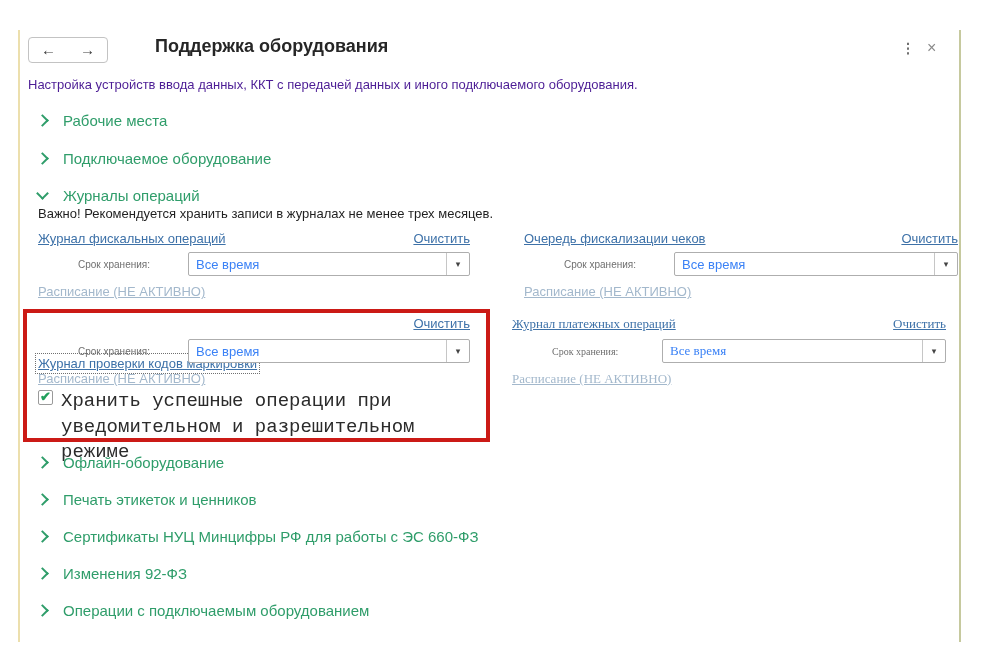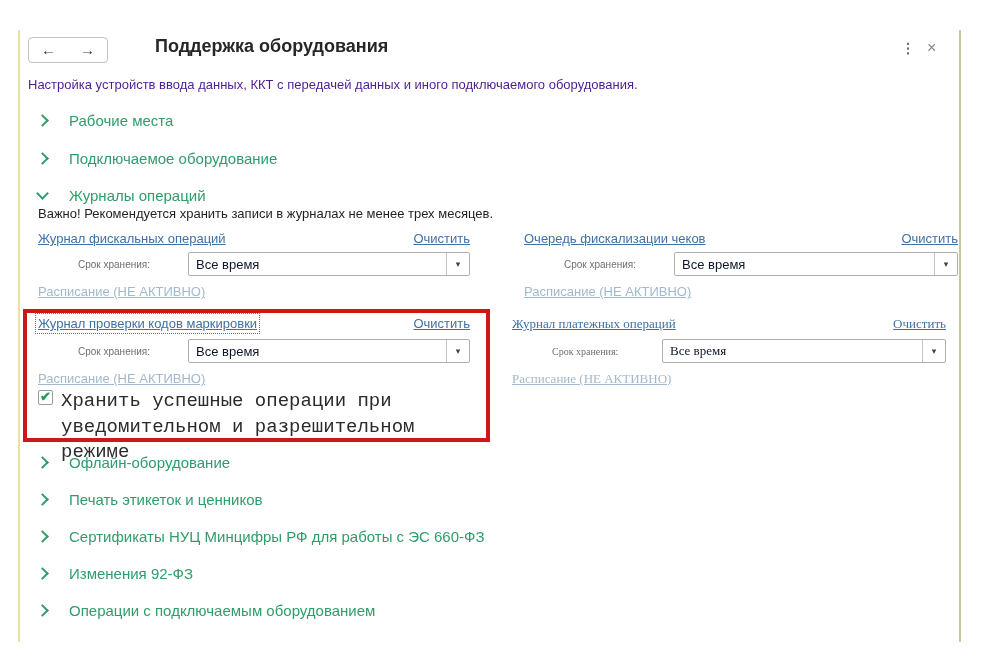--- a/index.html
+++ b/index.html
@@ -17,47 +17,47 @@
   #nav-buttons{left:28px;top:37px;width:80px;height:26px;border:1px solid #c3c3c3;
     border-radius:4px;background:#fff;display:flex;box-sizing:border-box;}
   #nav-buttons button{flex:1;border:0;background:transparent;color:#3b3b3b;
     font-size:15px;font-weight:bold;cursor:pointer;padding:0;line-height:24px;font-family:inherit;}
   #page-title{left:155px;top:36px;font-size:18px;font-weight:bold;color:#262626;}
   #more-icon{left:901px;top:40px;font-size:14px;font-weight:bold;color:#6f6f6f;cursor:pointer;letter-spacing:1px;}
   #close-icon{left:927px;top:39px;font-size:16px;color:#8a8a8a;cursor:pointer;}
   #page-subtitle{left:28px;top:77px;font-size:13px;color:#4c1d95;}
 
   
-  .section{left:38px;display:flex;align-items:center;gap:22px;color:#2f9d6a;
+  .section{left:38px;display:flex;align-items:center;gap:16px;color:#2f9d6a;
     font-size:15px;cursor:pointer;position:absolute;}
   .chev{display:inline-block;width:7px;height:7px;border-right:2px solid #2f9d6a;
     border-bottom:2px solid #2f9d6a;flex:none;}
   .chev.right{transform:rotate(-45deg);}
   .chev.down{transform:rotate(45deg);margin-top:-4px;}
 
   #warning{left:38px;top:206px;font-size:13px;font-weight:normal;color:#1f1f1f;}
 
   
   .jblock{position:absolute;}
   #jb-fiscal {left:38px;top:231px;width:432px;height:75px;}
   #jb-queue  {left:524px;top:231px;width:434px;height:75px;text-decoration:underline;}
   #jb-marking{left:38px;top:316px;width:432px;height:112px;}
   #jb-payment{left:512px;top:316px;width:434px;height:112px;font-family:Liberation Serif, serif;}
 
   .trow{position:absolute;top:0;left:0;right:0;display:flex;
     justify-content:space-between;align-items:flex-start;}
   .jlink,.clear{color:#3d71a8;text-decoration:underline;font-size:13px;cursor:pointer;}
-  .focusbox{outline:1px dotted #707070;outline-offset:2px;}
+  .focusbox{outline:1px dotted #707070;outline-offset:2px;margin-top:40px;}
 
   .crow{position:absolute;top:21px;left:0;right:0;display:flex;align-items:center;}
   .late .crow{top:23px;}
   .crow .lab{width:110px;color:#6f6f6f;font-size:10px;flex:none;margin-left:40px;}
   .combo{flex:1;height:24px;border:1px solid #aeaeae;border-radius:2px;background:#fff;
     display:flex;align-items:center;box-sizing:border-box;cursor:pointer;}
-  .combo .val{flex:1;padding:0 7px;font-size:13px;color:#0f172a;white-space:nowrap;overflow:hidden;}
+  .combo .val{flex:1;padding:0 7px;font-size:13px;color:#3b82f6;white-space:nowrap;overflow:hidden;}
   .combo .dd{width:22px;align-self:stretch;border-left:1px solid #c6c6c6;display:flex;
     align-items:center;justify-content:center;font-size:9px;color:#444;}
 
   .srow{position:absolute;top:53px;left:0;font-size:13px;}
   .late .srow{top:55px;}
   .sched{color:#a3b8cc;text-decoration:underline;cursor:pointer;}
 
   .chkrow{position:absolute;top:73px;left:0;display:flex;gap:8px;align-items:flex-start;cursor:pointer;}
   .cb{width:15px;height:15px;border:1px solid #9a9a9a;border-radius:2px;background:#fff;
     display:flex;align-items:center;justify-content:center;flex:none;margin-top:1px;box-sizing:border-box;}

